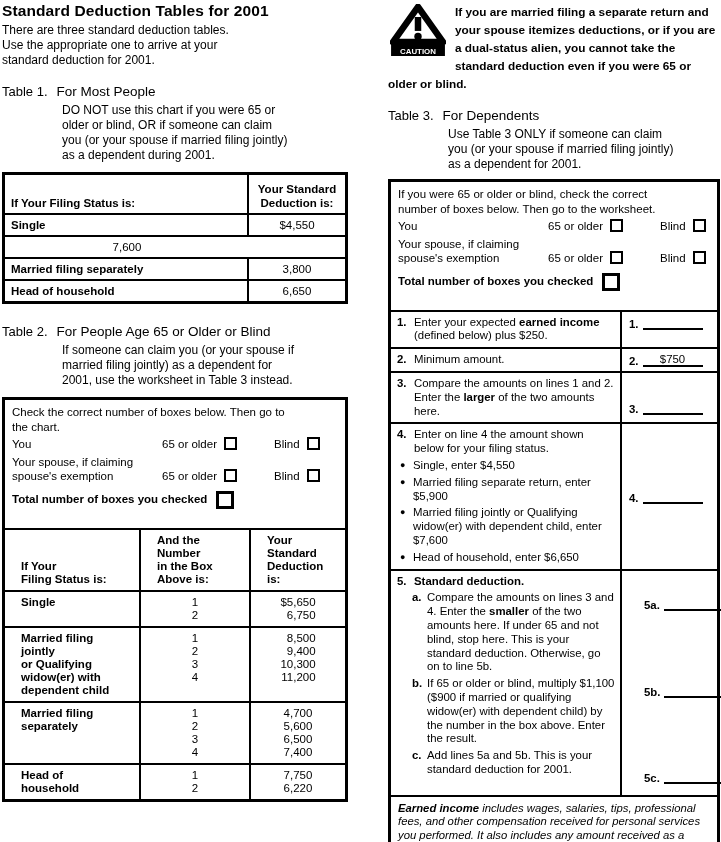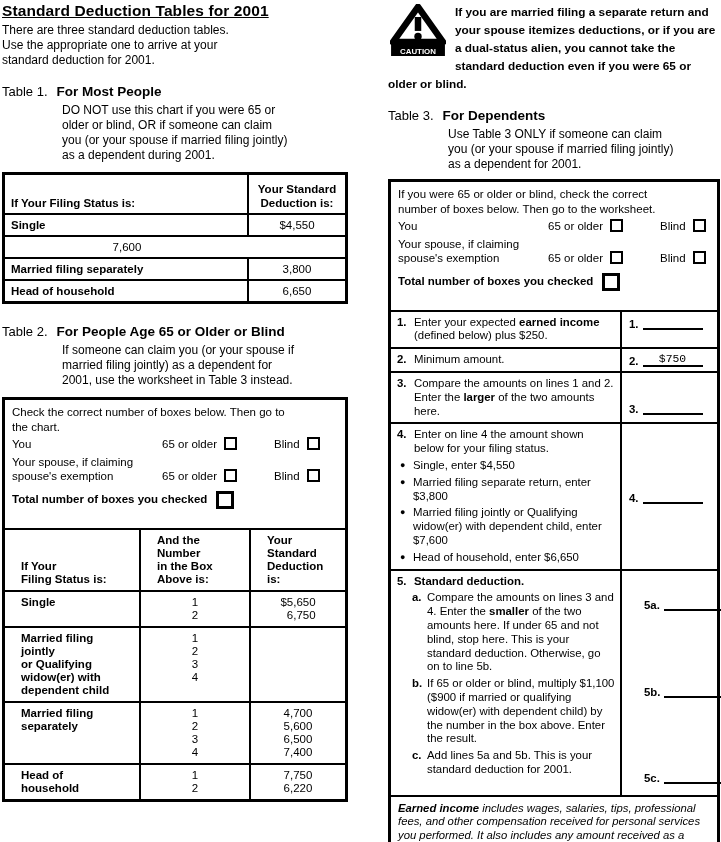--- a/index.html
+++ b/index.html
@@ -5,26 +5,26 @@
   * { margin:0; padding:0; box-sizing:border-box; }
   html,body { background:#fff; }
   body { font-family:"Liberation Sans", sans-serif; color:#000; }
   .page { position:relative; width:721px; height:842px; background:#fff; overflow:hidden; }
   .pre { white-space:pre-line; }
   .b { font-weight:bold; }
 
   .col-left  { position:absolute; left:2px;  top:2px; width:346px; }
   .col-right { position:absolute; left:388px; top:2px; width:332px; }
 
-  .doc-title { font-size:15.5px; font-weight:bold; letter-spacing:.1px;text-decoration:underline; }
+  .doc-title { font-size:15.5px; font-weight:bold; letter-spacing:.1px; }
   .intro { font-size:12px; line-height:15px; margin-top:3px; }
 
   .tbl-heading { margin-top:14px; }
   .tbl-heading .tbl-label { font-size:13px; margin-right:9px; }
-  .tbl-heading .tbl-title { font-size:13.5px; font-weight:bold; }
+  .tbl-heading .tbl-title { font-size:13.5px; font-weight:normal; }
   .tbl-note { font-size:12px; line-height:15px; margin:3px 0 0 60px; }
 
   
   .t1 { border:3px solid #000; margin-top:9px; font-size:11.5px; }
   .t1-row { display:grid; grid-template-columns:1fr 96px; border-top:2px solid #000; }
   .t1-row:first-child { border-top:none; }
   .t1-c1 { padding:3px 6px; border-right:2px solid #000; font-weight:bold; display:flex; align-items:flex-end; line-height:14px; }
   .t1-c2 { padding:3px 4px; display:flex; align-items:flex-end; justify-content:center; text-align:center; line-height:14px; }
   .t1-hrow .t1-c2 { font-weight:bold; }
   .t1-hrow { min-height:38px; }
@@ -59,21 +59,21 @@
   .ws-row { display:grid; grid-template-columns:1fr 97px; border-top:2px solid #000; }
   .ws-left { padding:4px 4px 4px 6px; line-height:13.8px; }
   .ws-item { display:grid; grid-template-columns:17px 1fr; }
   .ws-num { font-weight:bold; }
   .ws-ans { border-left:2px solid #000; padding:4px 3px 4px 7px; }
   .ws-ans.bottom { display:flex; align-items:flex-end; padding-bottom:7px; }
   .ws-ans.center { display:flex; align-items:center; }
   .ws-ans.rel { position:relative; }
   .ans { display:flex; align-items:flex-end; gap:4px; white-space:nowrap; }
   .ans-num { font-weight:bold; }
-  .ans-line { display:inline-block; width:60px; height:14px; border-bottom:2px solid #000; text-align:center; line-height:13px;font-family:Liberation Mono, monospace; }
+  .ans-line { display:inline-block; width:60px; height:14px; border-bottom:2px solid #000; text-align:center; line-height:13px; }
   .ans-abs { position:absolute; left:22px;text-align:right; }
   .blt { display:grid; grid-template-columns:13px 1fr; margin:3px 0 0 3px; }
   .blt-dot { font-size:9px; line-height:13.8px; }
   .ws5-item { display:grid; grid-template-columns:15px 1fr; margin:3px 0 0 15px; }
   .ws5-label { font-weight:bold; }
   .ws-foot { border-top:2px solid #000; padding:5px 7px; font-size:11.3px; line-height:13.8px; font-style:italic; min-height:80px; }
   .ws-foot .lead { font-weight:bold; }
 
   .r1 { min-height:33px; } .r2 { min-height:23px; } .r3 { min-height:49px; }
   .r4 { min-height:142px; } .r5 { min-height:226px; }
@@ -169,20 +169,26 @@
         </div>
         <div class="t2-row">
           <div class="t2-c t2-c1 pre">Married filing jointly
 or Qualifying
 widow(er) with
 dependent child</div>
           <div class="t2-c t2-c2 pre">1
 2
 3
 4</div>
+          <div class="t2-c t2-c3">
+              <span class="amts pre">8,500
+9,400
+10,300
+11,200</span>
+            </div>
         </div>
         <div class="t2-row">
           <div class="t2-c t2-c1 pre">Married filing
 separately</div>
           <div class="t2-c t2-c2 pre">1
 2
 3
 4</div>
           <div class="t2-c t2-c3">
               <span class="amts pre">4,700
@@ -298,21 +304,21 @@
           <div class="ws-item">
             <span class="ws-num">4.</span>
             <span>Enter on line 4 the amount shown below for your filing status.</span>
           </div>
           <div class="blt">
             <span class="blt-dot">●</span>
             <span>Single, enter $4,550</span>
           </div>
           <div class="blt">
             <span class="blt-dot">●</span>
-            <span>Married filing separate return, enter $3,800</span>
+            <span>Married filing separate return, enter $5,900</span>
           </div>
           <div class="blt">
             <span class="blt-dot">●</span>
             <span>Married filing jointly or Qualifying widow(er) with dependent child, enter $7,600</span>
           </div>
           <div class="blt">
             <span class="blt-dot">●</span>
             <span>Head of household, enter $6,650</span>
           </div>
         </div>

